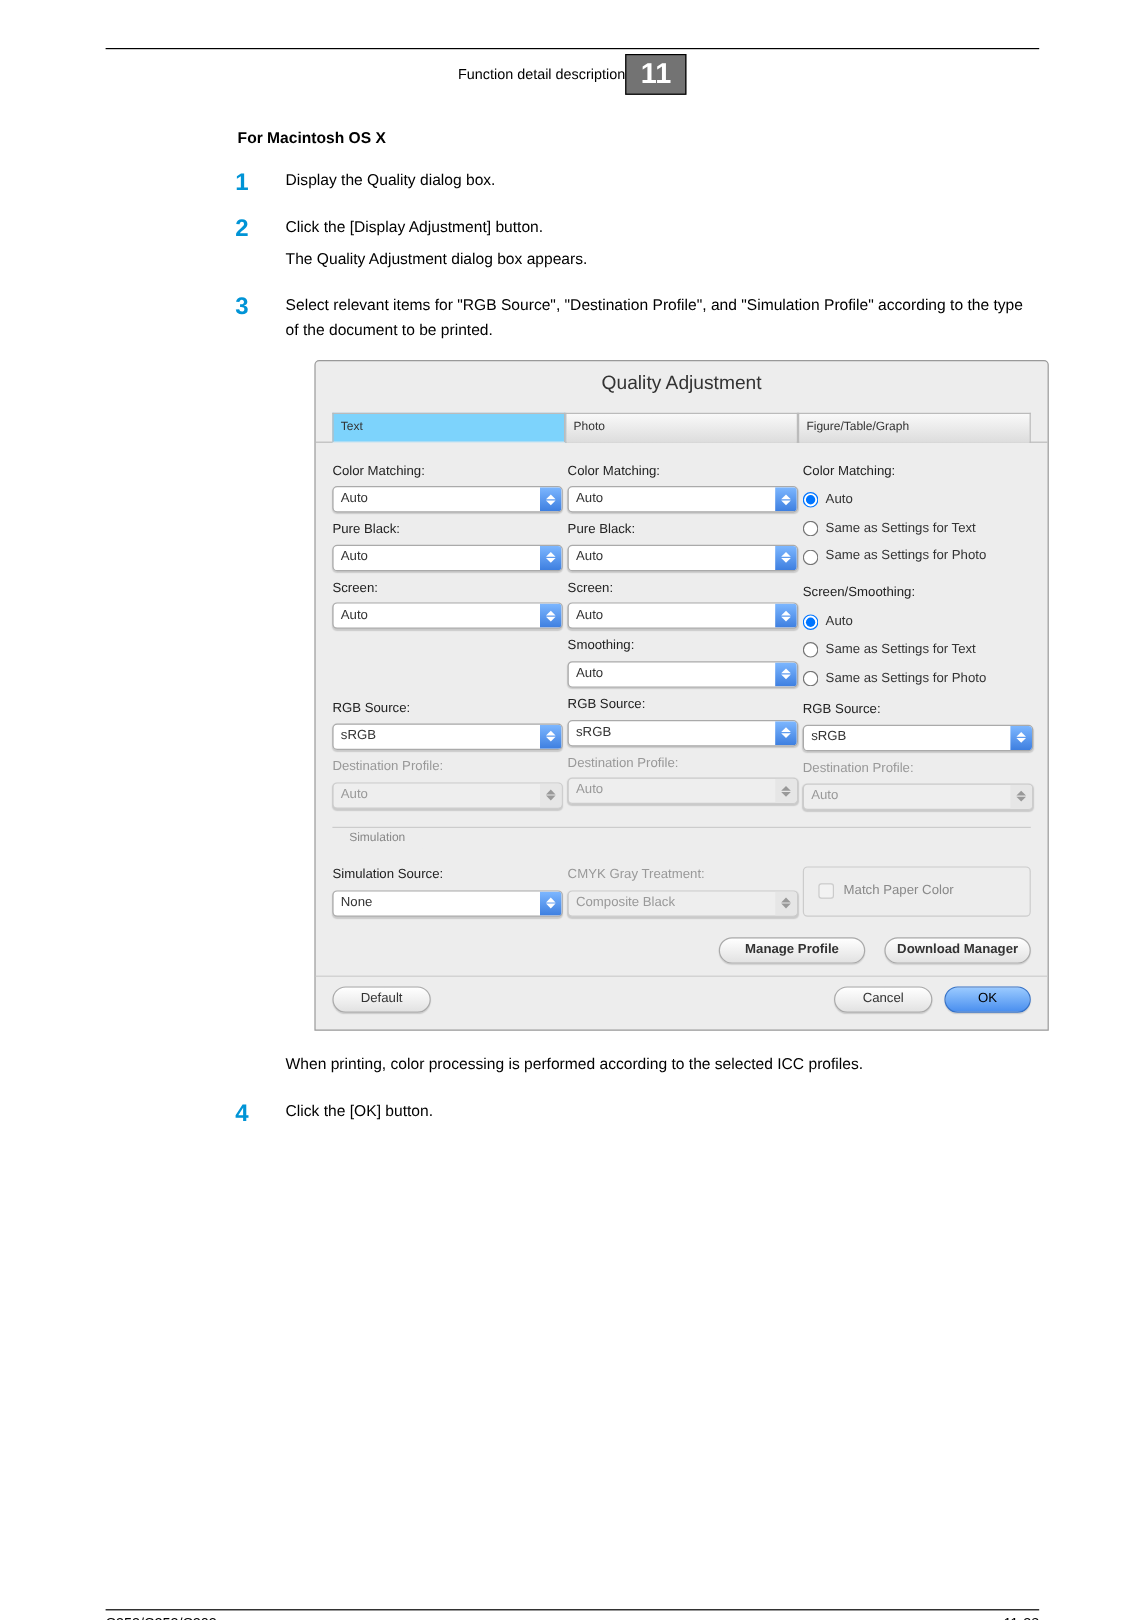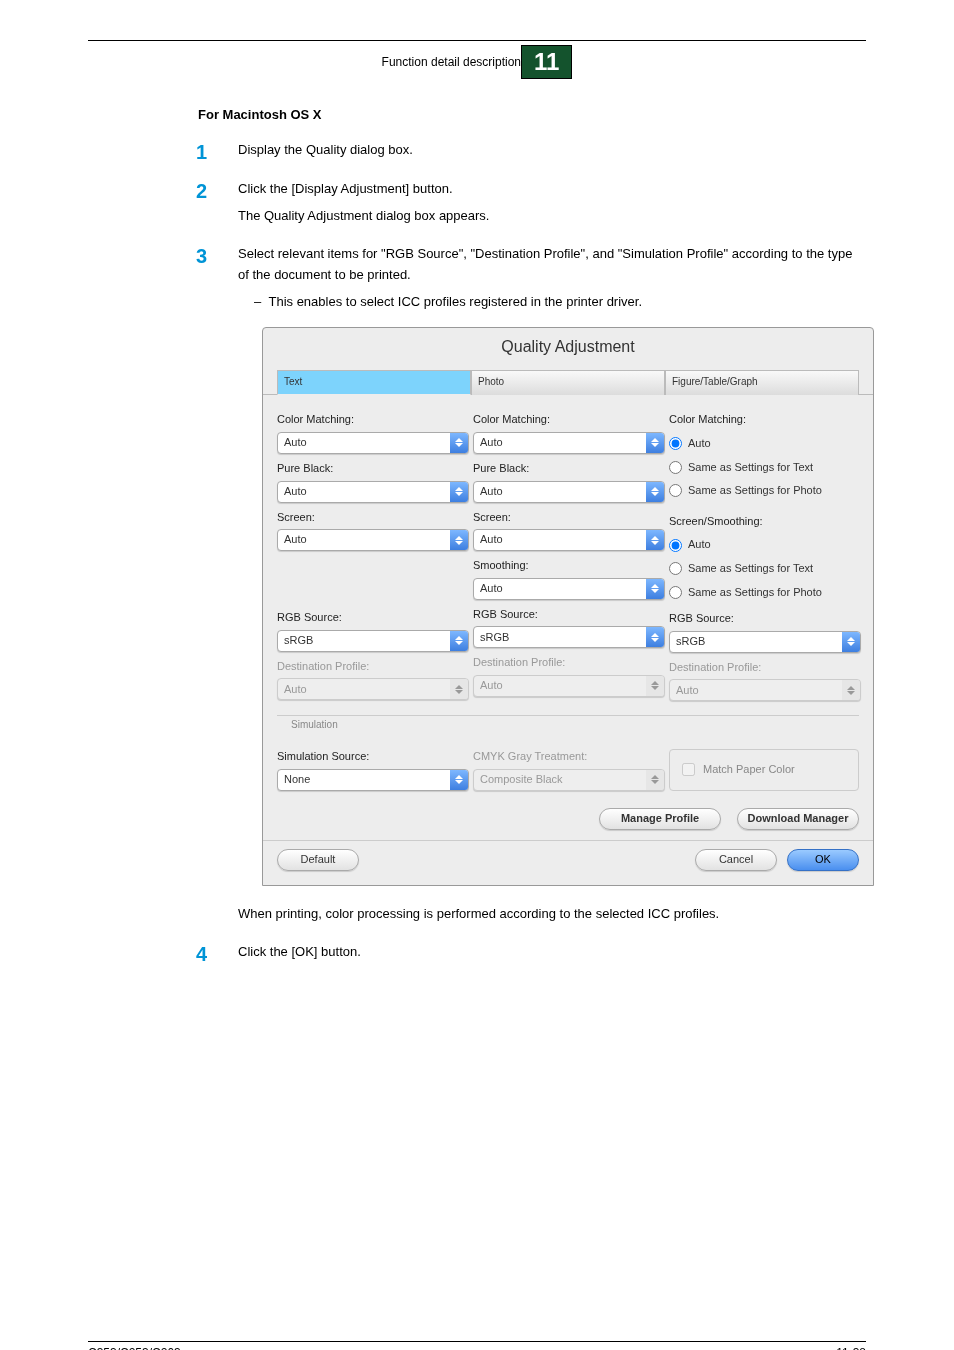--- a/index.html
+++ b/index.html
@@ -24,21 +24,21 @@
     display: flex;
     justify-content: center;
     align-items: center;
     margin-top: 4px;
   }
   .header-title {
     font-size: 12px;
     color: #000;
   }
   .chapter-badge {
-    background: #14532d;
+    background: #737373;
     color: #fff;
     font-weight: bold;
     font-size: 24px;
     padding: 2px 12px;
     border: 1px solid #000;
   }
   .section-heading {
     font-weight: bold;
     font-size: 13px;
     margin: 28px 0 18px 110px;
@@ -282,21 +282,20 @@
   <ol class="steps">
     <li>
       <span>Display the Quality dialog box.</span>
     </li>
     <li>
       <span>Click the [Display Adjustment] button.</span>
       <div class="substep continuation">The Quality Adjustment dialog box appears.</div>
     </li>
     <li>
       <span>Select relevant items for "RGB Source", "Destination Profile", and "Simulation Profile" according to the type of the document to be printed.</span>
-      <div class="substep sub-bullet">–&nbsp;&nbsp;<span>This enables to select ICC profiles registered in the printer driver.</span></div>
 
       
       <div class="screenshot-wrap">
         <div class="qa-dialog">
           <div class="qa-title">Quality Adjustment</div>
 
           <div class="qa-tabs">
             <div class="qa-tab active">Text</div>
             <div class="qa-tab">Photo</div>
             <div class="qa-tab">Figure/Table/Graph</div>

